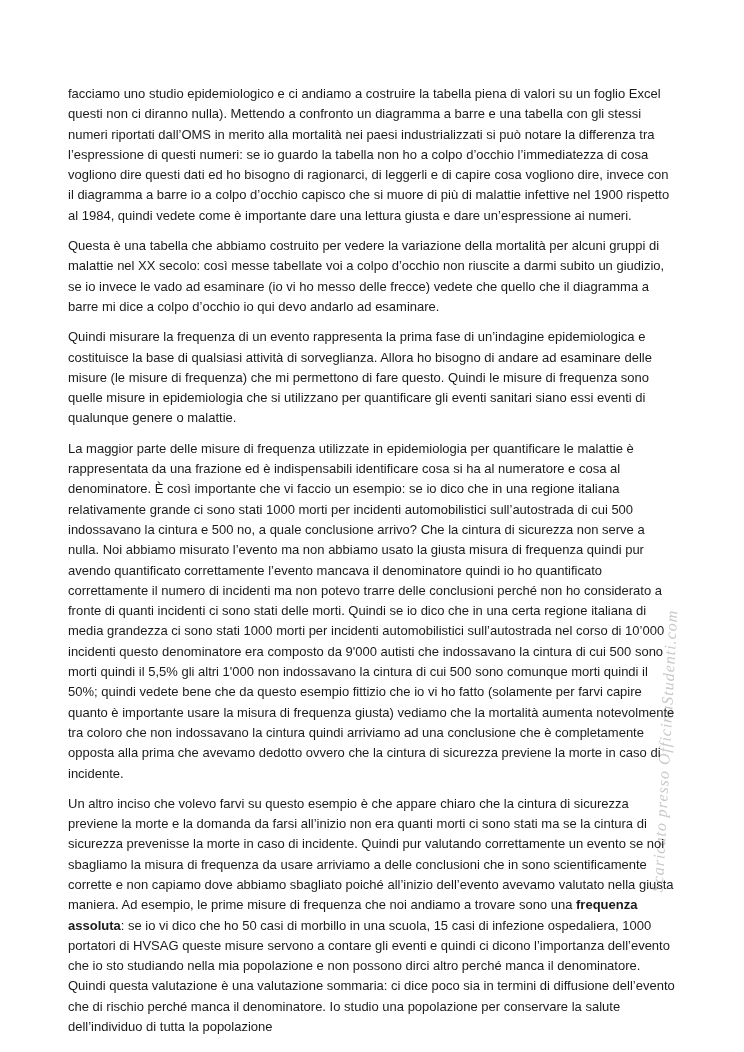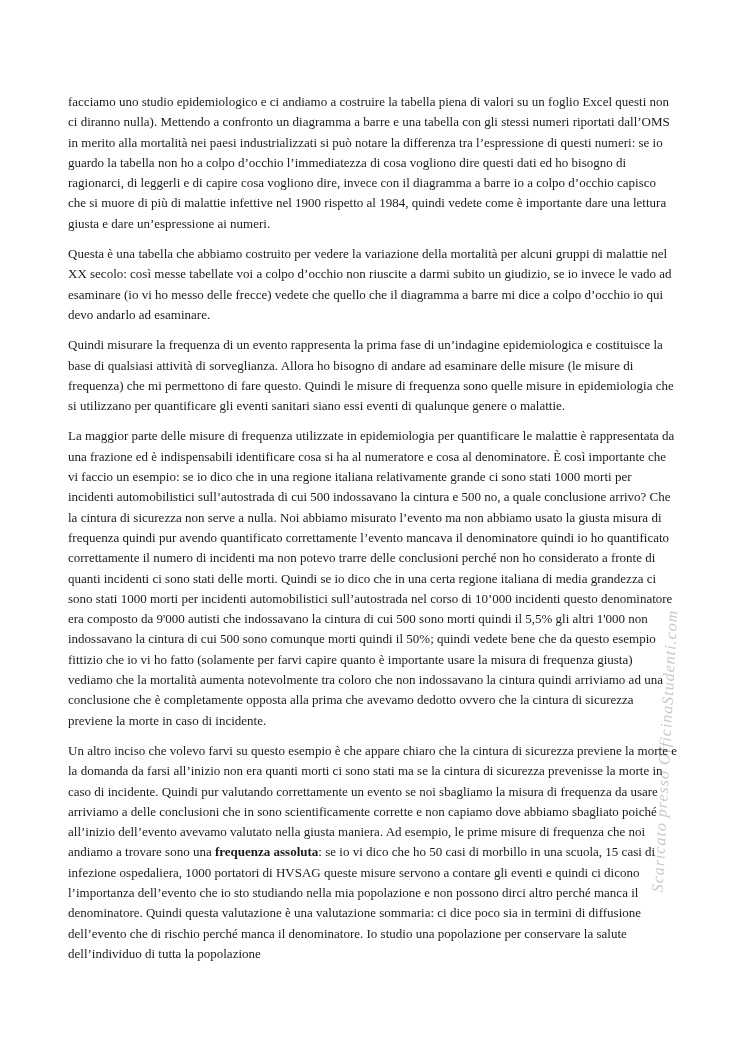--- a/index.html
+++ b/index.html
@@ -20,23 +20,22 @@
     left: 68px;
     top: 84px;
     width: 609px;
     color: #1b1b1b;
     font-size: 13px;
     line-height: 20.3px;
     text-align: left;
     z-index: 1;
   }
   .content p {
-    margin: 8px 0 10px 0;
+    margin: 0 0 10px 0;
     padding: 0;
-    font-family: Liberation Serif, serif;
   }
   .content strong {
     font-weight: 700;
   }
   .watermark {
     position: absolute;
     left: 455px;
     top: 742px;
     width: 420px;
     text-align: center;

